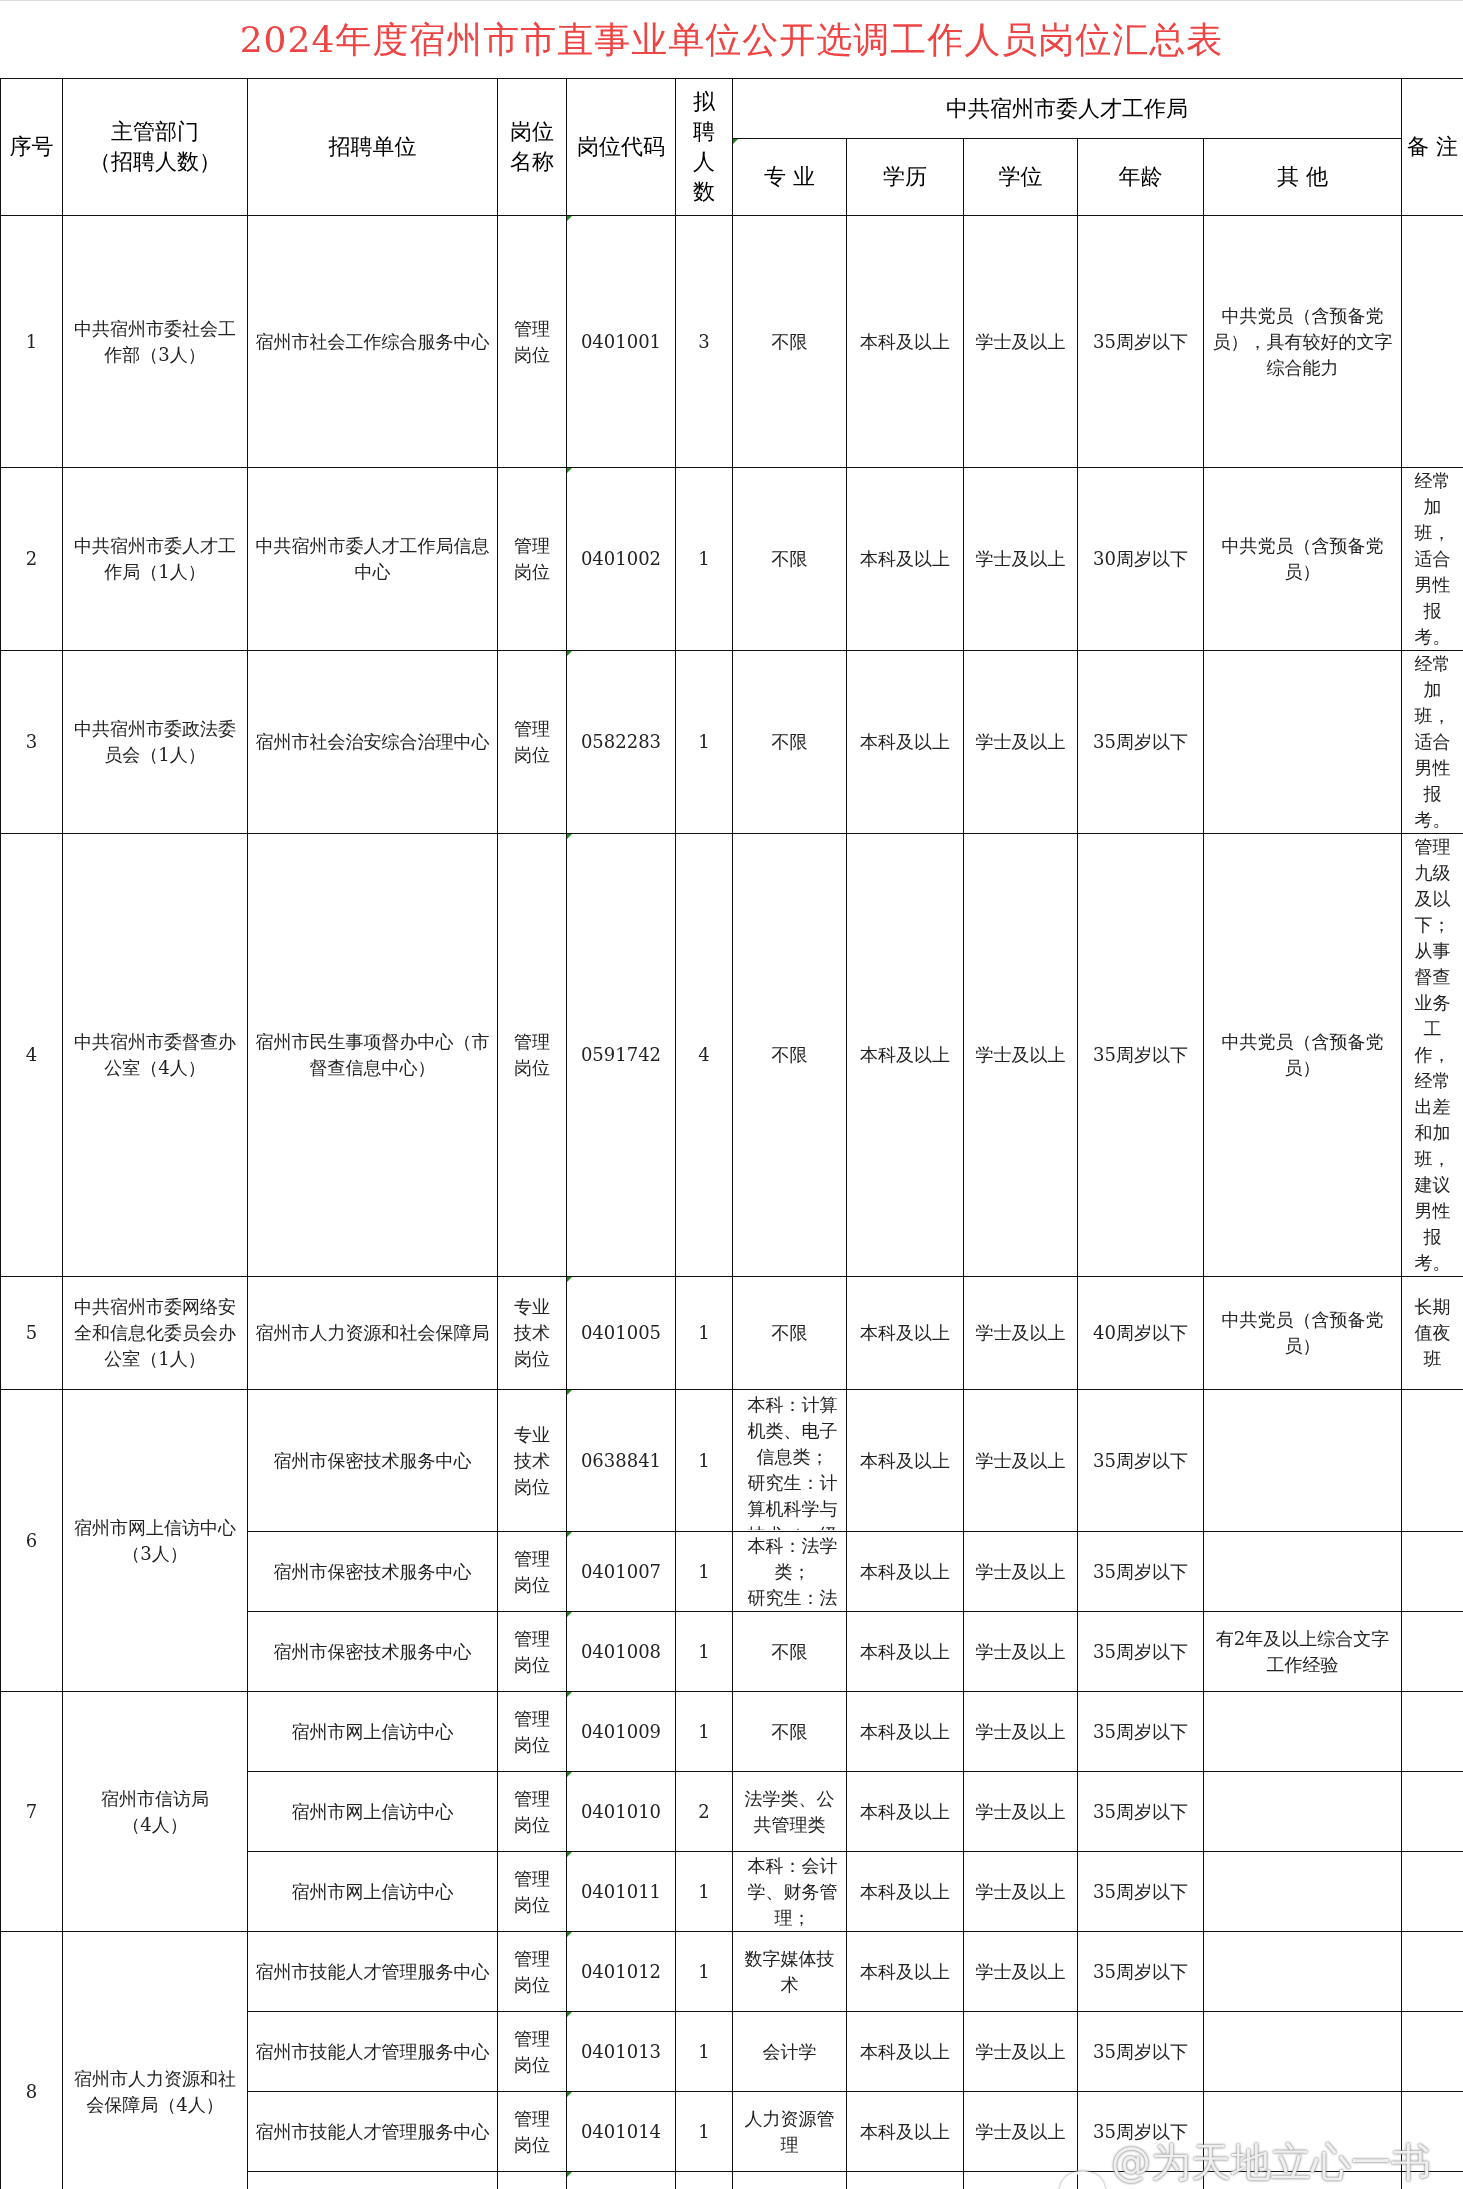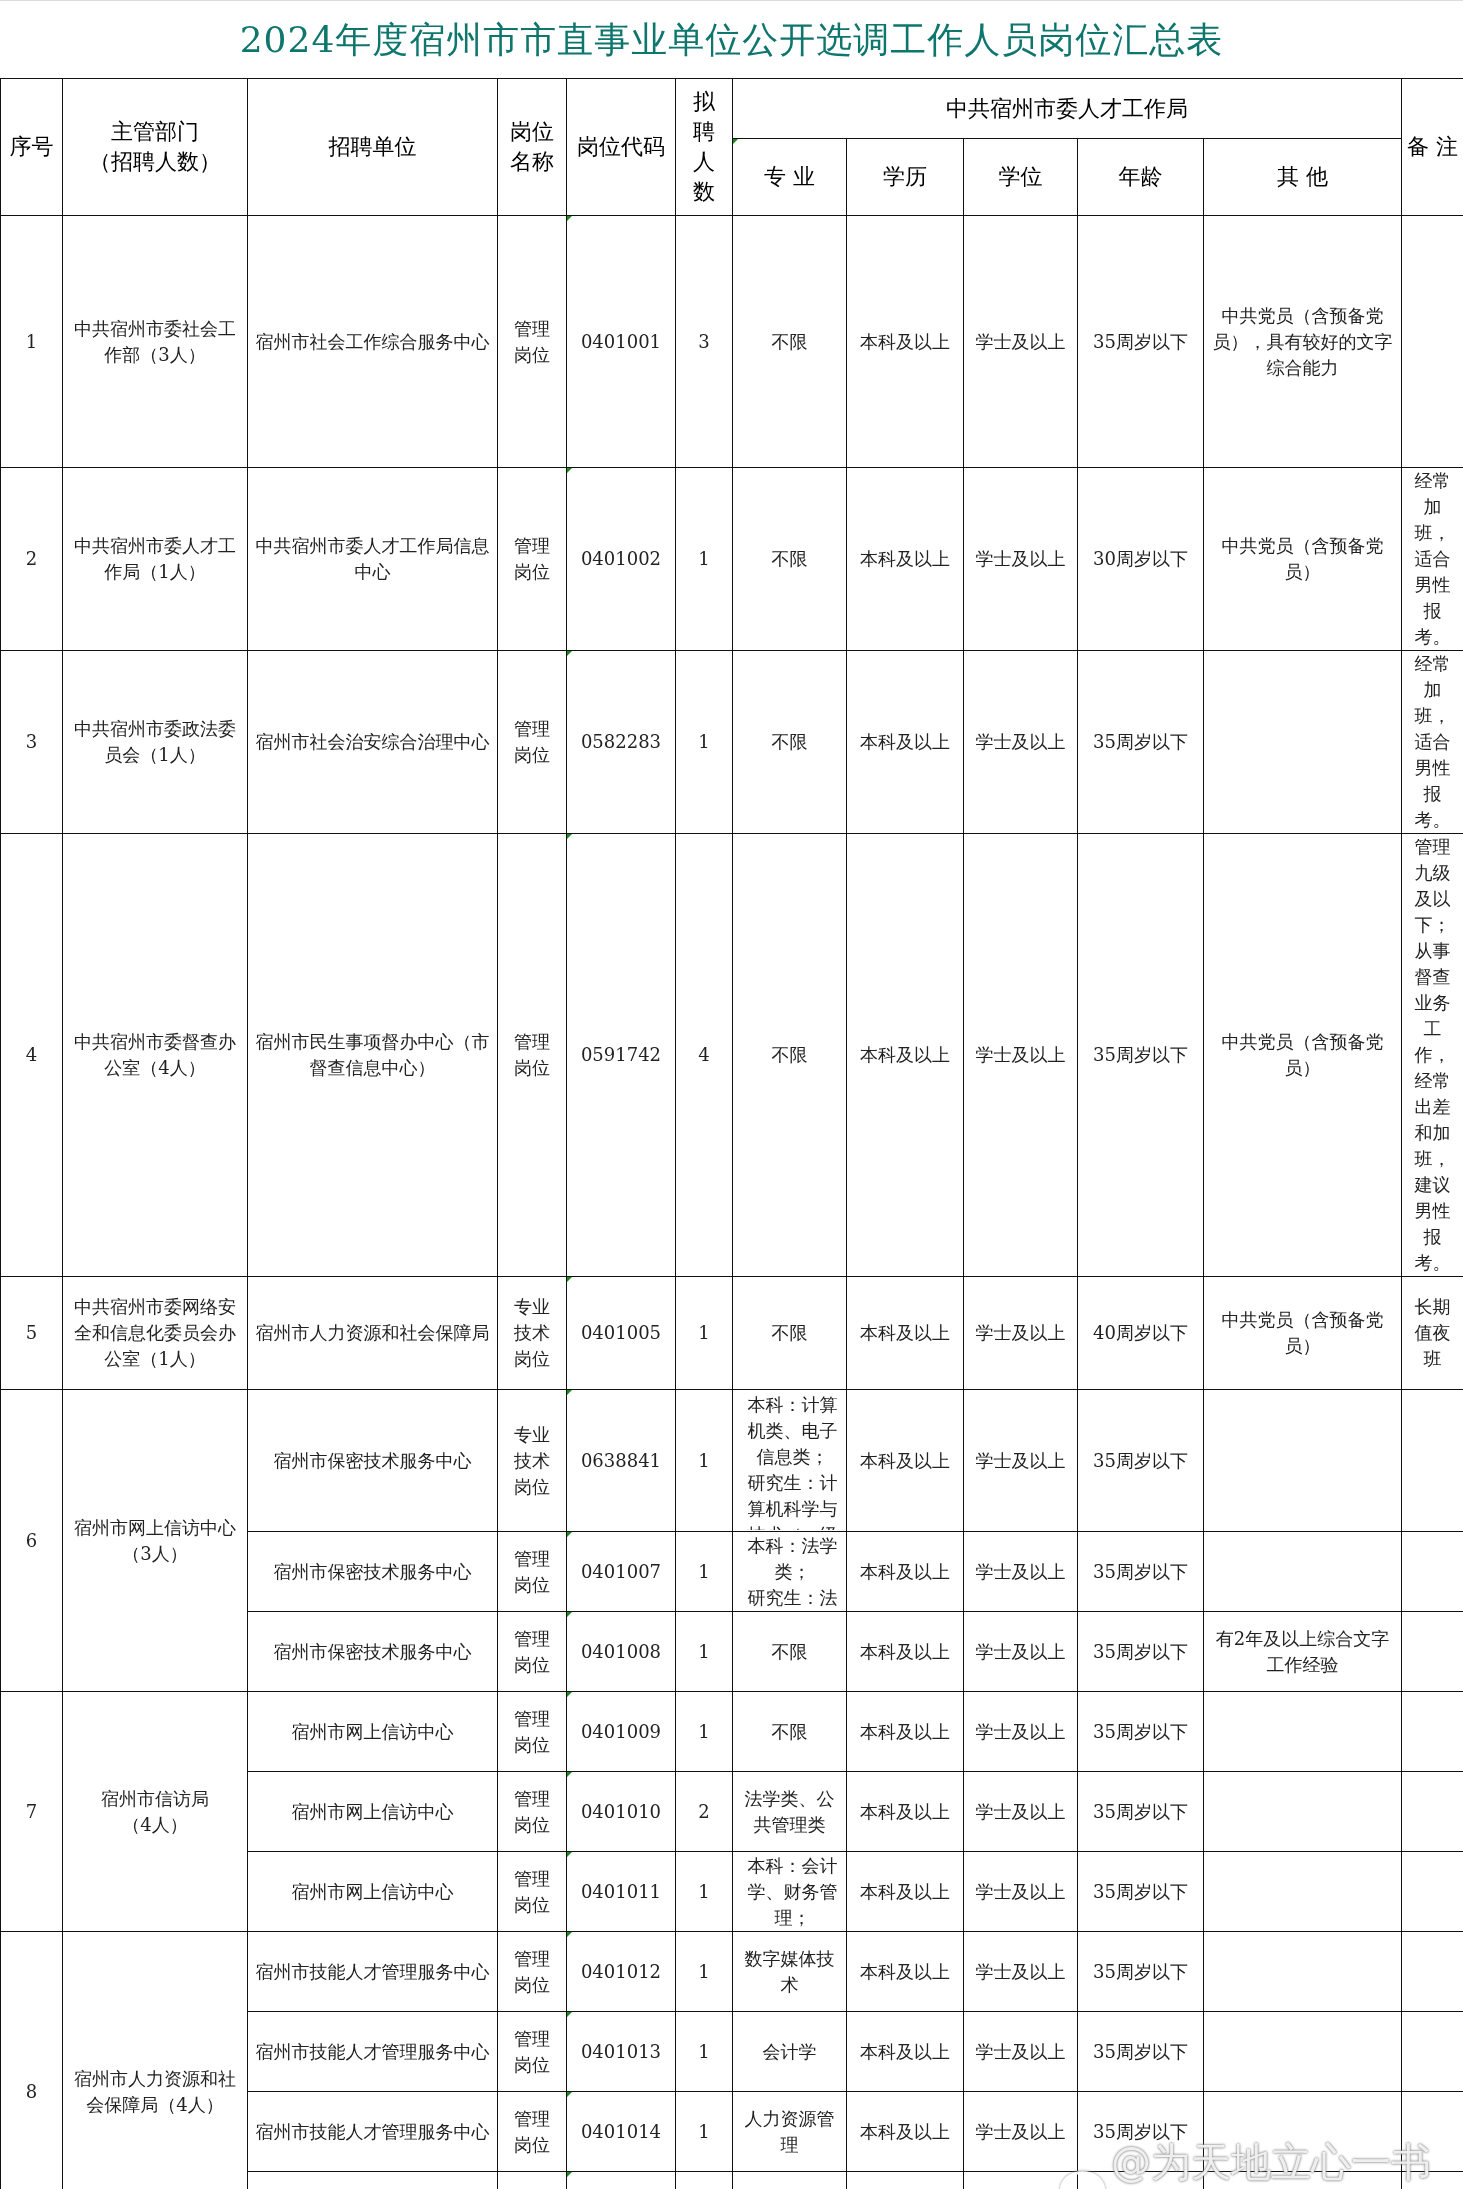--- a/index.html
+++ b/index.html
@@ -4,21 +4,21 @@
 <style>
   html, body { margin: 0; padding: 0; background: #ffffff; }
   body {
     width: 1463px; height: 2189px; overflow: hidden; position: relative;
     font-family: "DejaVu Serif", "Liberation Serif", serif; color: #111;
   }
   .title {
     position: absolute; left: 0; top: 0; width: 1463px; height: 78px;
     border-top: 1px solid #ddd;
     display: flex; align-items: center; justify-content: center;
-    font-size: 36px; letter-spacing: 1px; color: #0f766e;
+    font-size: 36px; letter-spacing: 1px; color: #ef4444;
   }
   table.grid {
     position: absolute; left: 0; top: 78px;
     border-collapse: collapse; table-layout: fixed; width: 1463px;
   }
   table.grid td, table.grid th {
     border: 1.5px solid #111; padding: 0 4px; overflow: hidden;
     text-align: center; vertical-align: middle; font-weight: normal;
     font-size: 18px; line-height: 26px; color: #222;
   }

